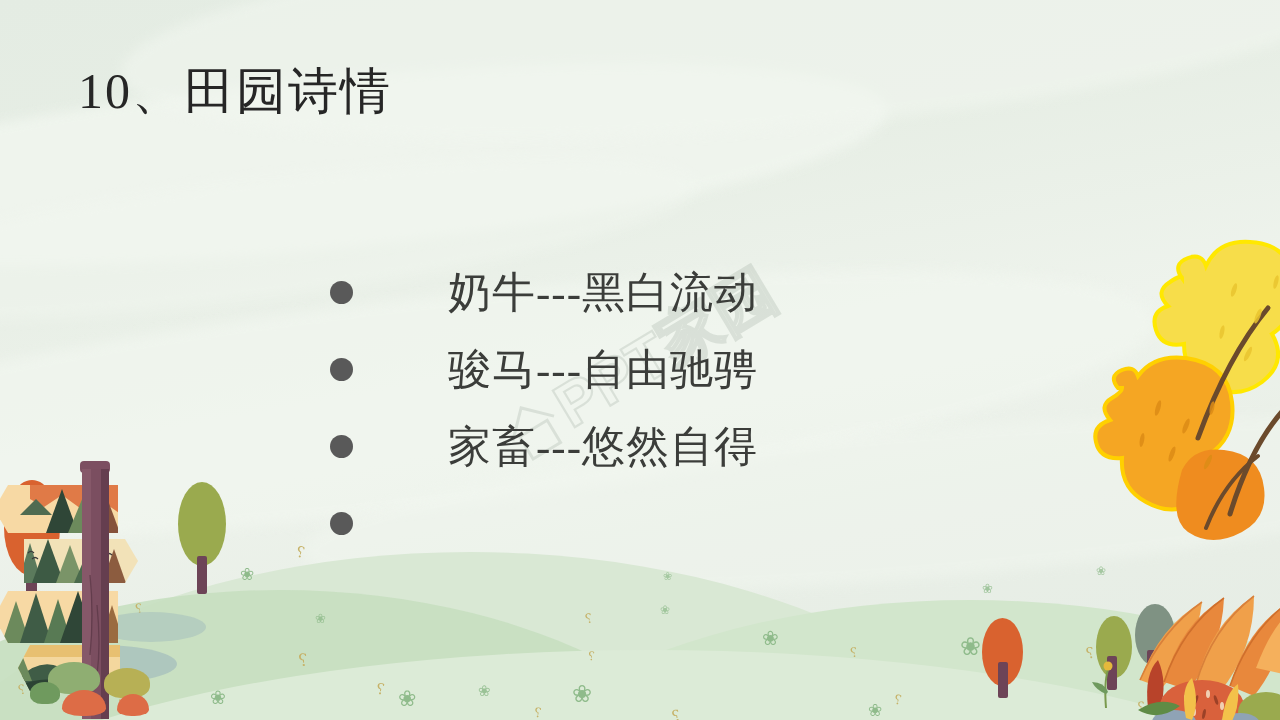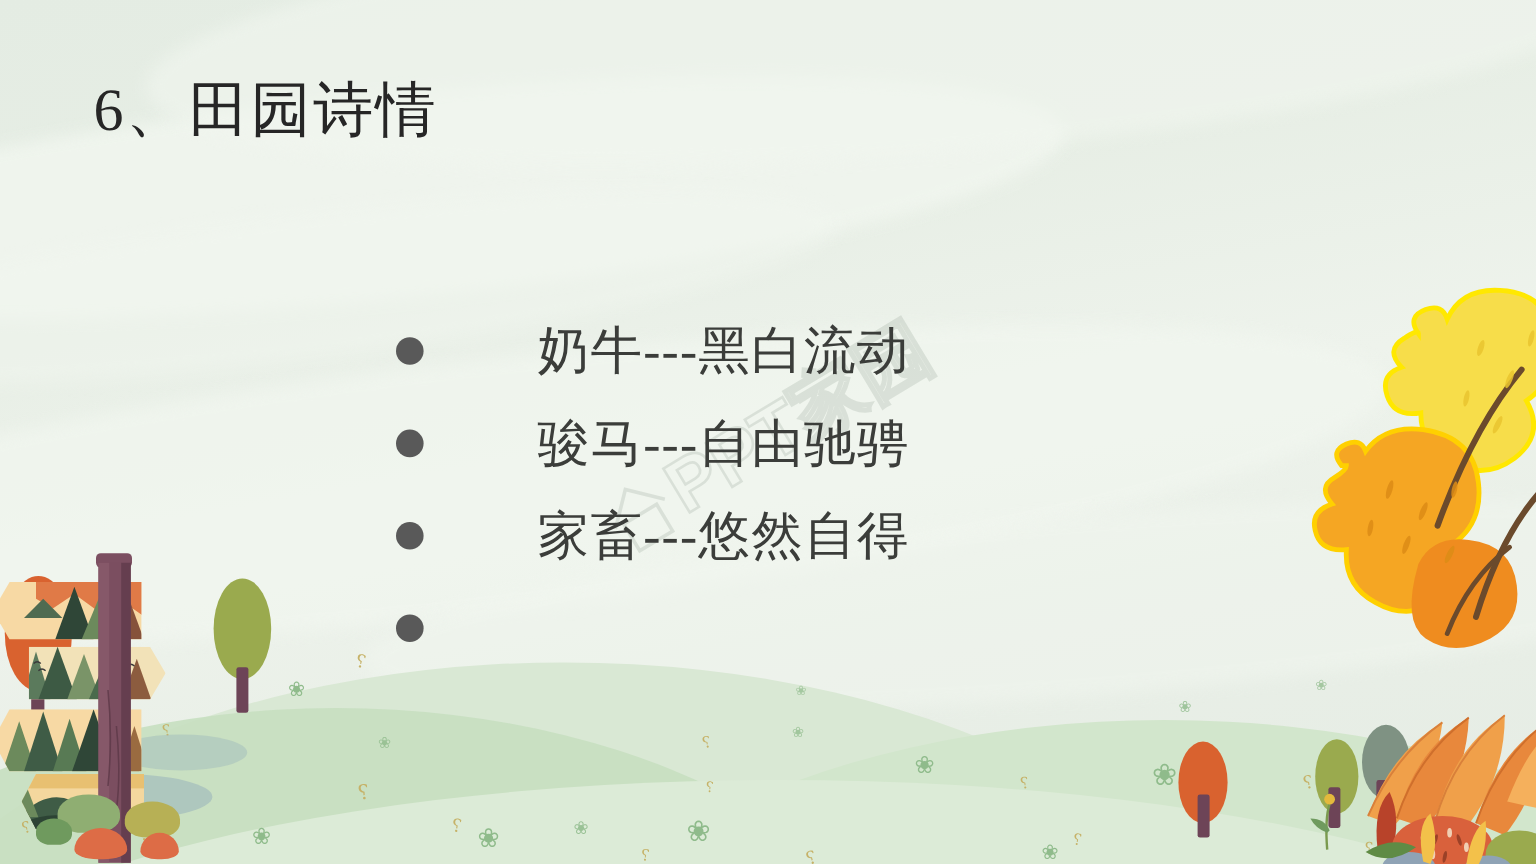--- a/index.html
+++ b/index.html
@@ -338,21 +338,21 @@
     <path d="M56 158 q-6 -30 6 -40 q8 24 0 42 Z" fill="#f3c14a"></path>
     <path d="M92 160 q4 -28 16 -36 q2 26 -8 40 Z" fill="#f3c14a"></path>
   </svg>
 
   <svg class="feather" style="left:1086px; top:650px; width:40px; height:60px;" viewBox="0 0 40 60">
     <path d="M20 58 q-2 -26 2 -38" stroke="#7a9a4e" stroke-width="2" fill="none"></path>
     <circle cx="22" cy="16" r="4.5" fill="#e4b93c"></circle>
     <path d="M20 44 q-10 -4 -14 -12 q12 0 16 10 Z" fill="#6f9a5e"></path>
   </svg>
 
-  <div class="title">6、田园诗情</div>
+  <div class="title">10、田园诗情</div>
 
   <div class="watermark">
     <svg width="256" height="92" viewBox="0 0 256 92">
       <path d="M6 54 L30 30 L54 54" stroke="#9aa89a" stroke-width="3" fill="none"></path>
       <rect x="14" y="54" width="32" height="26" stroke="#9aa89a" stroke-width="3" fill="none"></rect>
       <text x="62" y="74" font-family="Liberation Sans, sans-serif" font-size="62" font-weight="bold" fill="none" stroke="#9aa89a" stroke-width="2.2">PPT家园</text>
     </svg>
   </div>
 
   <div class="bullets">

